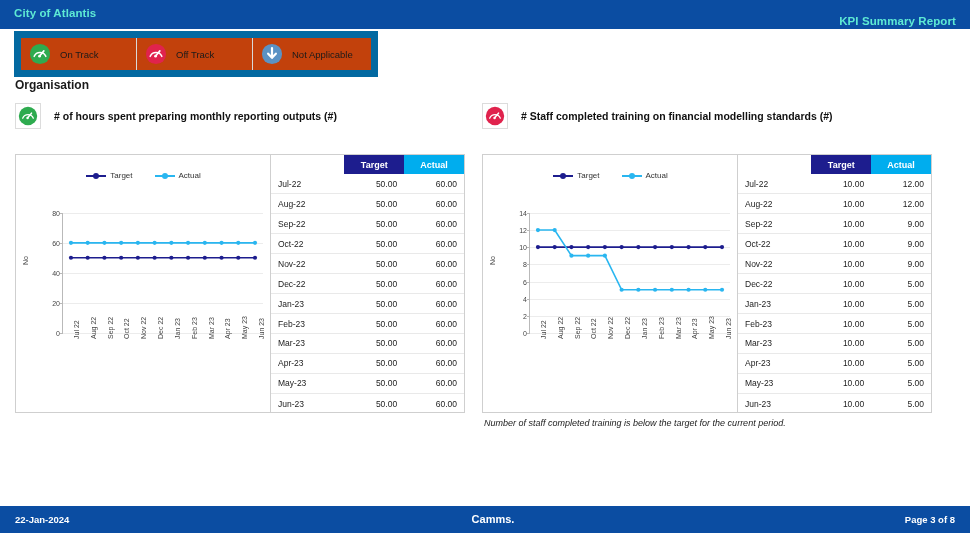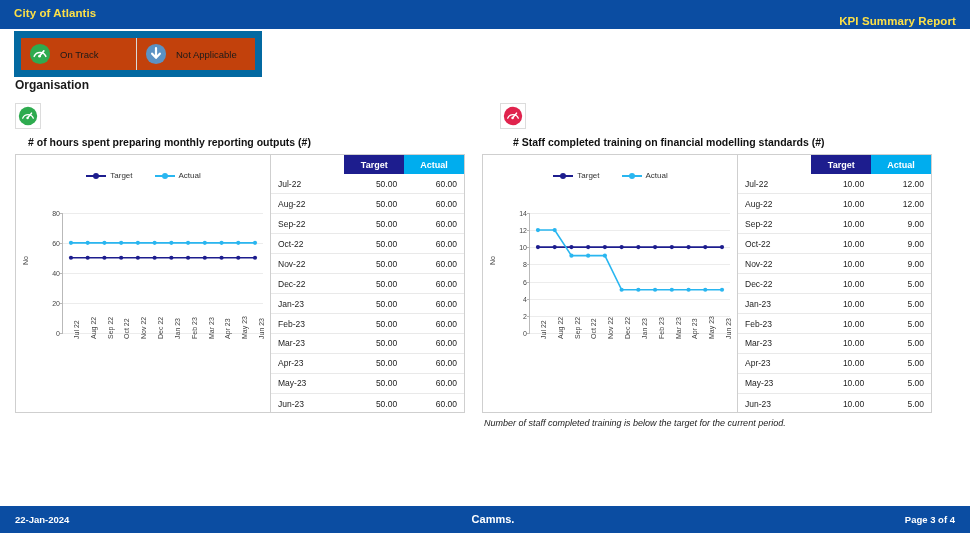--- a/index.html
+++ b/index.html
@@ -4,41 +4,41 @@
 <style>
   html,body{margin:0;padding:0;}
   body{
     width:970px;height:550px;background:#ffffff;
     font-family:"Liberation Sans",sans-serif;
     color:#222;overflow:hidden;position:relative;
   }
   
   .topbar{
     position:absolute;left:0;top:0;width:970px;height:29px;
-    background:#0b4da2;color:#fde047;
+    background:#0b4da2;color:#5eead4;
   }
   .topbar .ttl-left{position:absolute;left:14px;top:7px;font-size:11.5px;font-weight:bold;letter-spacing:.1px;}
   .topbar .ttl-right{position:absolute;right:14px;top:7px;font-size:11.5px;font-weight:bold;letter-spacing:.1px;margin-top:8px;}
 
   
   .legendbar{position:absolute;left:14px;top:31px;height:32px;display:flex;border:7px solid #0369a1;background:#c2410c;}
   .legendbar .lg{display:flex;align-items:center;border-right:1px solid #d9d9d9;height:100%;padding:0 14px 0 8px;box-sizing:border-box;}
   .legendbar .lg:last-child{border-right:none;text-align:center;}
   .legendbar .lg .ico{width:22px;height:22px;flex:0 0 22px;margin-right:9px;}
   .legendbar .lg .lbl{font-size:9.5px;color:#1a1a1a;white-space:nowrap;}
   .lg.w1{width:116px;} .lg.w2{width:108px;} .lg.w3{width:116px;} .lg.w4{width:118px;}
 
   
   .section-title{position:absolute;left:15px;top:78px;font-size:12px;font-weight:bold;color:#1a1a1a;}
 
   
   .kpi{position:absolute;top:103px;}
   .kpi.left{left:15px;width:450px;}
-  .kpi.right{left:500px;width:450px;}
-  .kpi-head{display:flex;align-items:flex-start;height:26px;flex-direction:column;}
+  .kpi.right{left:482px;width:450px;}
+  .kpi-head{display:flex;align-items:flex-start;height:26px;}
   .kpi-head .statusbox{width:26px;height:26px;border:1px solid #dcdcdc;background:#fff;display:flex;align-items:center;justify-content:center;box-sizing:border-box;flex:0 0 26px;}
   .kpi-head .statusbox .ico{width:20px;height:20px;}
   .kpi-head .kpi-name{margin-left:13px;font-size:10.5px;font-weight:bold;color:#111;line-height:26px;white-space:nowrap;}
 
   
   .panel{position:absolute;top:154px;height:259px;border:1px solid #cfcfcf;background:#fff;box-sizing:border-box;display:flex;}
   .panel.left{left:15px;width:450px;}
   .panel.right{left:482px;width:450px;}
   .chartwrap{width:255px;height:100%;position:relative;box-sizing:border-box;border-right:1px solid #cfcfcf;}
   .tablewrap{flex:1;height:100%;position:relative;box-sizing:border-box;}
@@ -89,20 +89,29 @@
 
 <div class="legendbar" id="status-legend">
     <div class="lg w1">
       <span class="ico"><svg viewBox="0 0 24 24" width="100%" height="100%">
           <circle cx="12" cy="12" r="11" fill="#2eab4f"></circle>
           <path d="M5.6 14.6a7 7 0 0 1 12.8 0" fill="none" stroke="#fff" stroke-width="1.6" stroke-linecap="round"></path>
           <line x1="11.6" y1="14.2" x2="16.2" y2="8.6" stroke="#fff" stroke-width="1.8" stroke-linecap="round"></line>
           <circle cx="11.5" cy="14.4" r="1.5" fill="#fff"></circle>
         </svg></span>
       <span class="lbl">On Track</span>
+    </div>
+    <div class="lg w3">
+      <span class="ico"><svg viewBox="0 0 24 24" width="100%" height="100%">
+          <circle cx="12" cy="12" r="11" fill="#e0234d"></circle>
+          <path d="M5.6 14.6a7 7 0 0 1 12.8 0" fill="none" stroke="#fff" stroke-width="1.6" stroke-linecap="round"></path>
+          <line x1="11.6" y1="14.2" x2="16.2" y2="8.6" stroke="#fff" stroke-width="1.8" stroke-linecap="round"></line>
+          <circle cx="11.5" cy="14.4" r="1.5" fill="#fff"></circle>
+        </svg></span>
+      <span class="lbl">Off Track</span>
     </div>
     <div class="lg w4">
       <span class="ico"><svg viewBox="0 0 24 24" width="100%" height="100%">
           <circle cx="12" cy="12" r="11" fill="#5b92c4"></circle>
           <line x1="12" y1="5.5" x2="12" y2="15" stroke="#fff" stroke-width="2.4" stroke-linecap="round"></line>
           <path d="M7.8 11.6 12 16.2 16.2 11.6" fill="none" stroke="#fff" stroke-width="2.4" stroke-linecap="round" stroke-linejoin="round"></path>
           <line x1="6.5" y1="18.6" x2="17.5" y2="18.6" stroke="#fff" stroke-width="1.5" stroke-linecap="round" opacity="0"></line>
         </svg></span>
       <span class="lbl">Not Applicable</span>
     </div>
@@ -457,14 +466,14 @@
         </tbody>
     </table>
   </div>
 </div>
 
 <div class="footnote">Number of staff completed training is below the target for the current period.</div>
 
 <div class="footbar">
   <div class="fl">22-Jan-2024</div>
   <div class="fc">Camms.</div>
-  <div class="fr">Page 3 of 4</div>
+  <div class="fr">Page 3 of 8</div>
 </div>
 
 </body></html>

